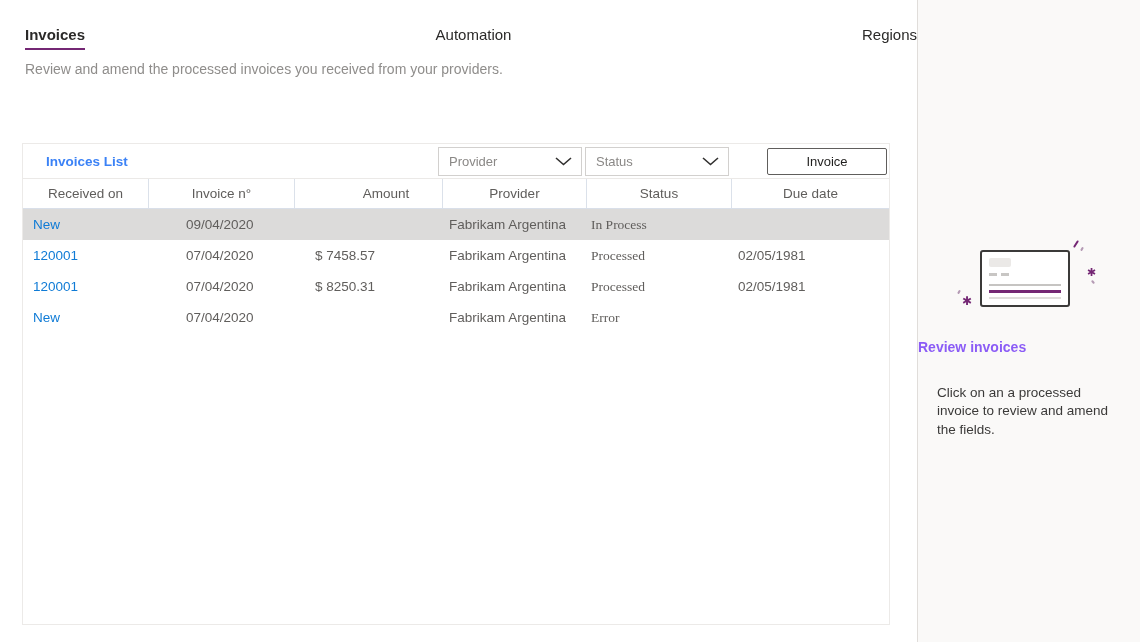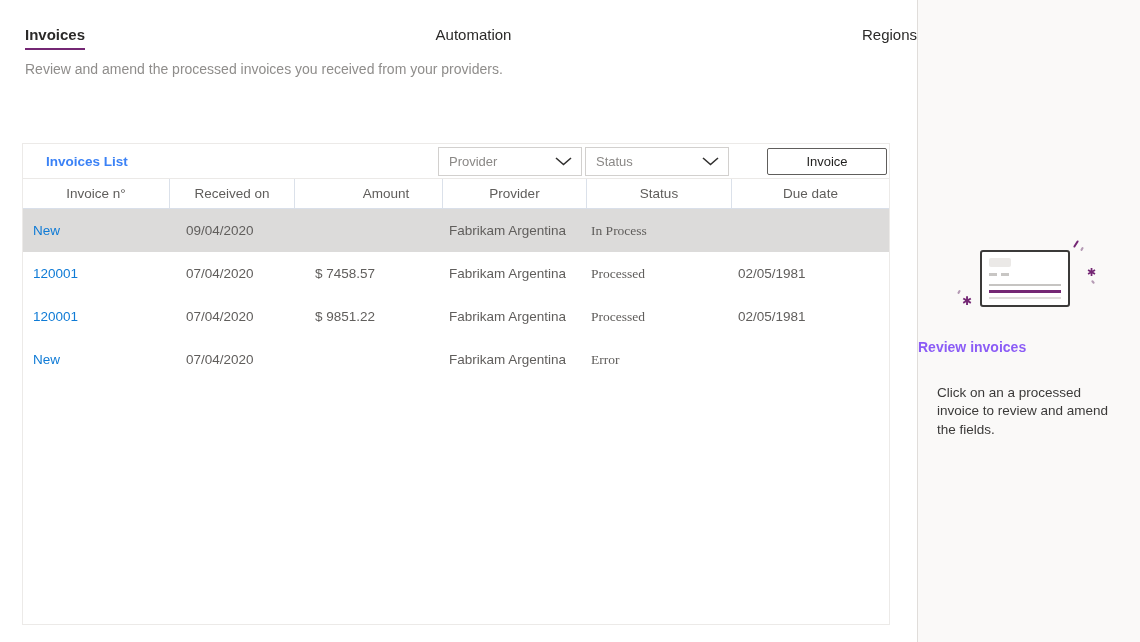--- a/index.html
+++ b/index.html
@@ -80,21 +80,21 @@
     border-bottom: 1px solid #d9dfe9;
     color: #5f5d5b; font-size: 13.5px;
   }
   .grid-header .hcell { text-align: center; height: 100%; line-height: 29px; }
   .grid-header .hcell + .hcell { border-left: 1px solid #dbe1ea; }
 
   .c0 { width: 146px; } .c1 { width: 125px; } .c2 { width: 148px; padding-left: 35px; }
   .c3 { width: 144px; } .c4 { width: 145px; } .c5 { flex: 1; }
 
   .grid-row {
-    display: flex; height: 43px; align-items: center;
+    display: flex; height: 31px; align-items: center;
     font-size: 13.5px; color: #605e5c;
     cursor: pointer;
   }
   .grid-row.selected { background: #dcdbda; }
   .cell { overflow: hidden; white-space: nowrap; }
   .cell.c0 { padding-left: 10px; }
   .cell.c1 { padding-left: 17px; }
   .cell.c2 { padding-left: 21px; }
   .cell.c3 { padding-left: 7px; }
   .cell.c4 { padding-left: 5px; font-family: Liberation Serif, serif; }
@@ -189,22 +189,22 @@
           <svg width="17" height="9" viewBox="0 0 17 9">
               <path d="M1 1 L8.5 7.5 L16 1" fill="none" stroke="#323130" stroke-width="1.6"></path>
             </svg>
         </span>
       </div>
 
       <button class="refresh-btn">Invoice</button>
     </div>
 
     <div class="grid-header">
+      <div class="hcell c1">Received on</div>
       <div class="hcell c0">Invoice n°</div>
-      <div class="hcell c1">Received on</div>
       <div class="hcell c2">Amount</div>
       <div class="hcell c3">Provider</div>
       <div class="hcell c4">Status</div>
       <div class="hcell c5">Due date</div>
     </div>
 
     <div class="grid-row selected">
       <div class="cell c0"><span class="invoice-link">New</span></div>
       <div class="cell c1">09/04/2020</div>
       <div class="cell c2"></div>
@@ -218,21 +218,21 @@
       <div class="cell c1">07/04/2020</div>
       <div class="cell c2">$ 7458.57</div>
       <div class="cell c3">Fabrikam Argentina</div>
       <div class="cell c4">Processed</div>
       <div class="cell c5">02/05/1981</div>
     </div>
 
     <div class="grid-row">
       <div class="cell c0"><span class="invoice-link">120001</span></div>
       <div class="cell c1">07/04/2020</div>
-      <div class="cell c2">$ 9851.22</div>
+      <div class="cell c2">$ 8250.31</div>
       <div class="cell c3">Fabrikam Argentina</div>
       <div class="cell c4">Processed</div>
       <div class="cell c5">02/05/1981</div>
     </div>
 
     <div class="grid-row">
       <div class="cell c0"><span class="invoice-link">New</span></div>
       <div class="cell c1">07/04/2020</div>
       <div class="cell c2"></div>
       <div class="cell c3">Fabrikam Argentina</div>

